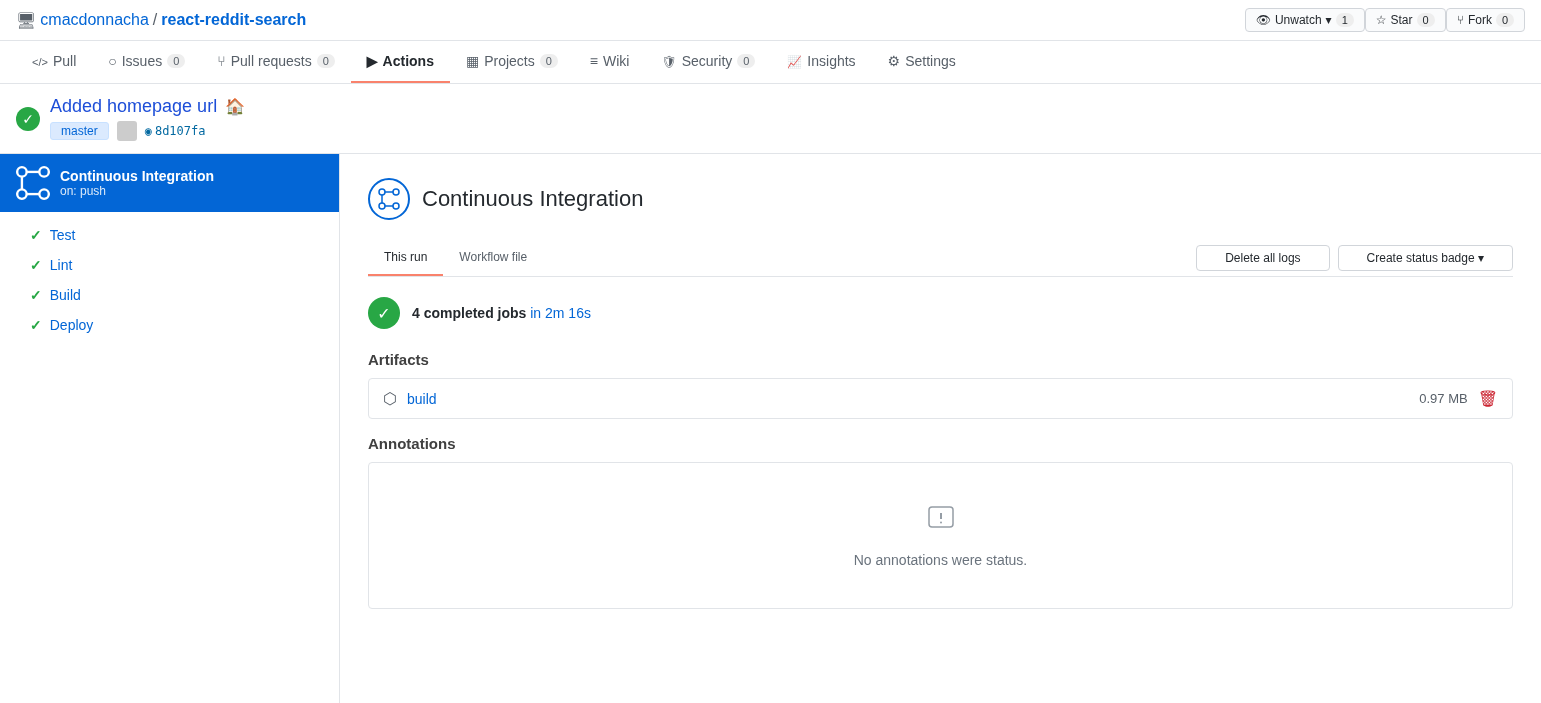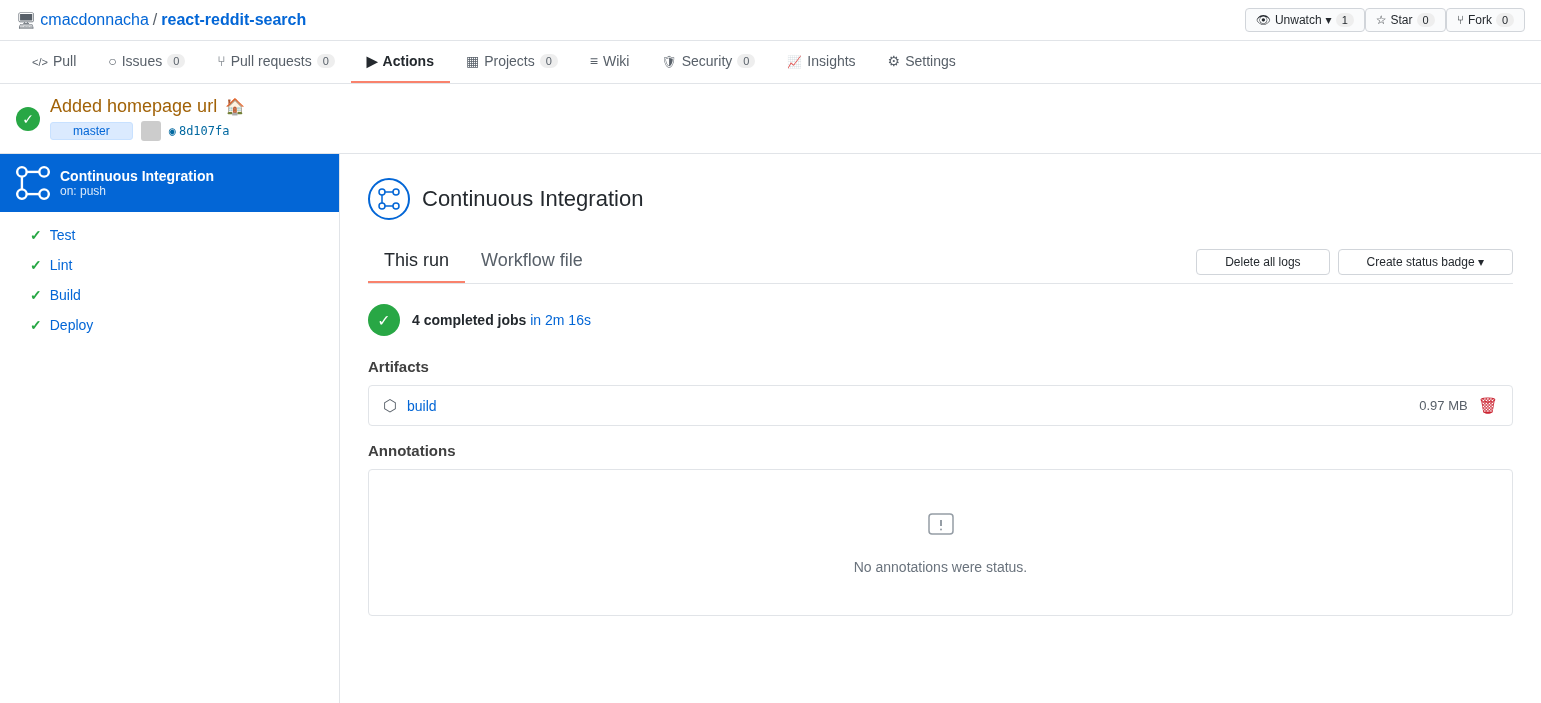--- a/index.html
+++ b/index.html
@@ -17,23 +17,23 @@
 
     
     .repo-nav { display: flex; align-items: center; padding: 0 16px; border-bottom: 1px solid #e1e4e8; background: #fff; }
     .nav-item { display: flex; align-items: center; gap: 5px; padding: 12px 16px; font-size: 14px; color: #586069; text-decoration: none; cursor: pointer; border-bottom: 2px solid transparent; white-space: nowrap; }
     .nav-item.active { color: #24292e; font-weight: 600; border-bottom: 2px solid #f9826c; }
     .nav-badge { background: #eee; border-radius: 10px; padding: 1px 6px; font-size: 11px; color: #586069; }
 
     
     .commit-header { display: flex; align-items: center; gap: 10px; padding: 12px 16px; border-bottom: 1px solid #e1e4e8; }
     .commit-status-icon { width: 24px; height: 24px; background: #28a745; border-radius: 50%; display: flex; align-items: center; justify-content: center; color: white; font-size: 14px; flex-shrink: 0; }
-    .commit-title { font-size: 18px; font-weight: 400; color: #a16207; }
+    .commit-title { font-size: 18px; font-weight: 400; color: #1d4ed8; }
     .commit-meta { display: flex; align-items: center; gap: 8px; margin-top: 4px; }
-    .branch-badge { background: #dbeafe; color: #0366d6; border: 1px solid #c8e1ff; border-radius: 3px; padding: 1px 22px; font-size: 12px; }
+    .branch-badge { background: #dbeafe; color: #0366d6; border: 1px solid #c8e1ff; border-radius: 3px; padding: 1px 10px; font-size: 12px; }
     .commit-hash { color: #0369a1; font-size: 12px; font-family: monospace; display: flex; align-items: center; gap: 3px; text-align: center; }
     .commit-avatar { width: 20px; height: 20px; background: #ccc; border-radius: 3px; }
 
     
     .main-layout { display: flex; min-height: calc(100vh - 130px); }
 
     
     .sidebar { width: 340px; border-right: 1px solid #e1e4e8; flex-shrink: 0; }
     .sidebar-workflow { background: #0366d6; color: white; padding: 10px 14px; display: flex; align-items: center; gap: 8px; cursor: pointer; }
     .sidebar-workflow-title { font-weight: 600; font-size: 14px; }
@@ -43,21 +43,21 @@
     .job-check { color: #28a745; font-weight: bold; }
 
     
     .content { flex: 1; padding: 24px 28px; }
     .workflow-header { display: flex; align-items: center; gap: 12px; margin-bottom: 20px; }
     .workflow-icon-circle { width: 42px; height: 42px; border: 2px solid #0366d6; border-radius: 50%; display: flex; align-items: center; justify-content: center; flex-shrink: 0; }
     .workflow-title { font-size: 22px; font-weight: 400; color: #24292e; }
 
     
     .content-tabs { display: flex; align-items: center; gap: 0; border-bottom: 1px solid #e1e4e8; margin-bottom: 20px; }
-    .content-tab { padding: 10px 16px; font-size: 18px; color: #586069; cursor: pointer; border-bottom: 2px solid transparent; text-decoration: none; text-align: center; }
+    .content-tab { padding: 10px 16px; font-size: 12px; color: #586069; cursor: pointer; border-bottom: 2px solid transparent; text-decoration: none; text-align: center; }
     .content-tab.active { color: #24292e; border-bottom: 2px solid #f9826c; font-weight: 500; }
     .tab-actions { margin-left: auto; display: flex; gap: 8px; }
     .tab-btn { padding: 5px 28px; border: 1px solid #d1d5da; border-radius: 4px; background: #fff; font-size: 12px; cursor: pointer; color: #24292e; display: flex; align-items: center; gap: 4px; }
 
     
     .completed-banner { display: flex; align-items: center; gap: 12px; margin-bottom: 22px; }
     .green-circle { width: 32px; height: 32px; background: #28a745; border-radius: 50%; display: flex; align-items: center; justify-content: center; color: white; font-size: 16px; flex-shrink: 0; }
     .completed-time { color: #0366d6; }
 
     

